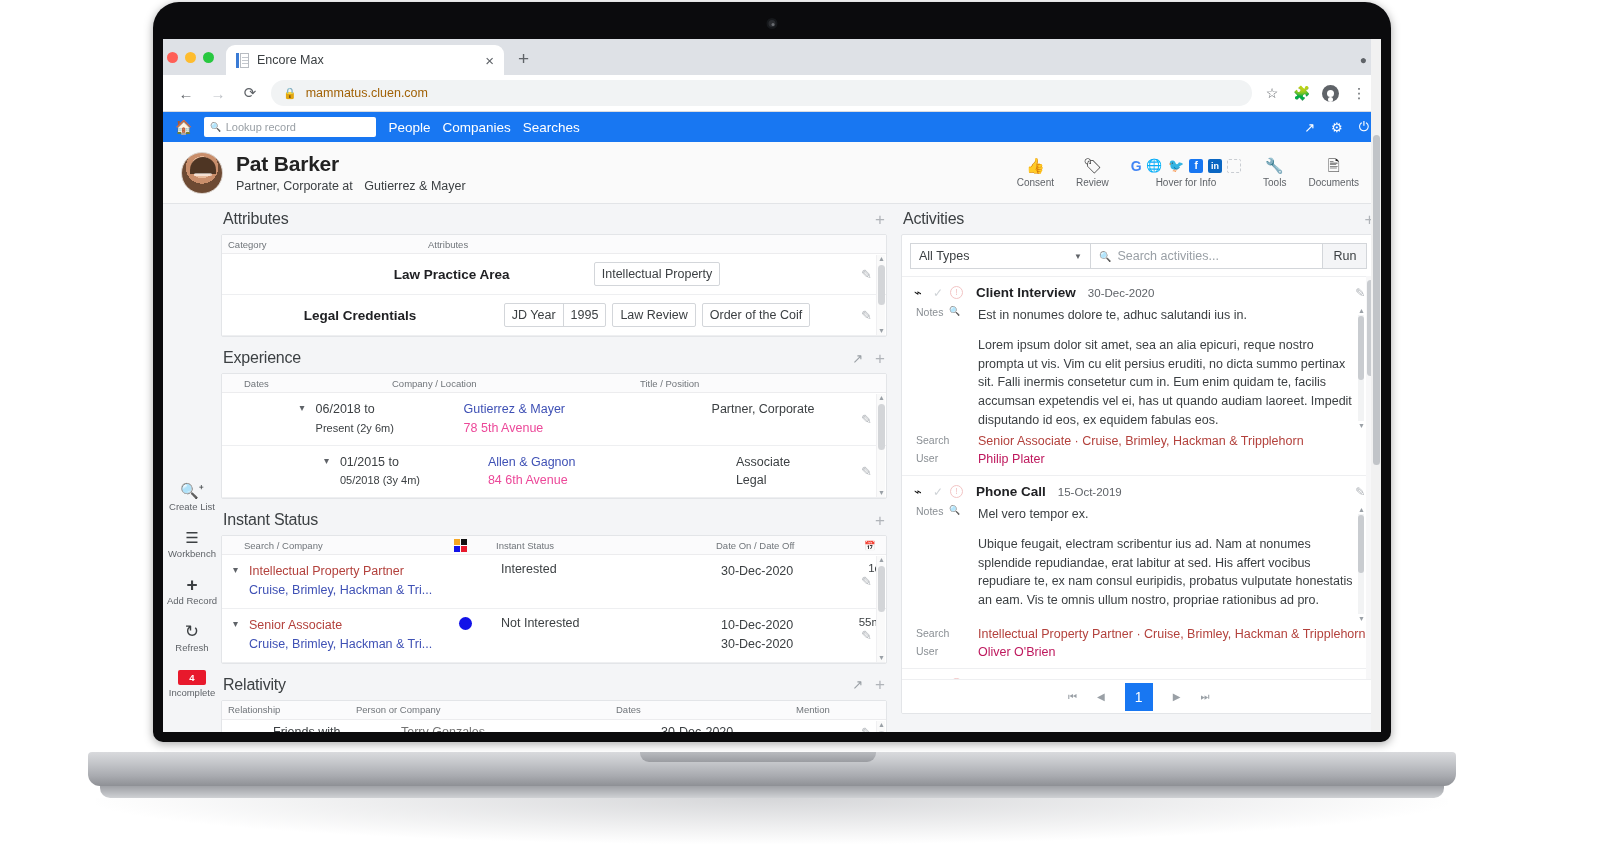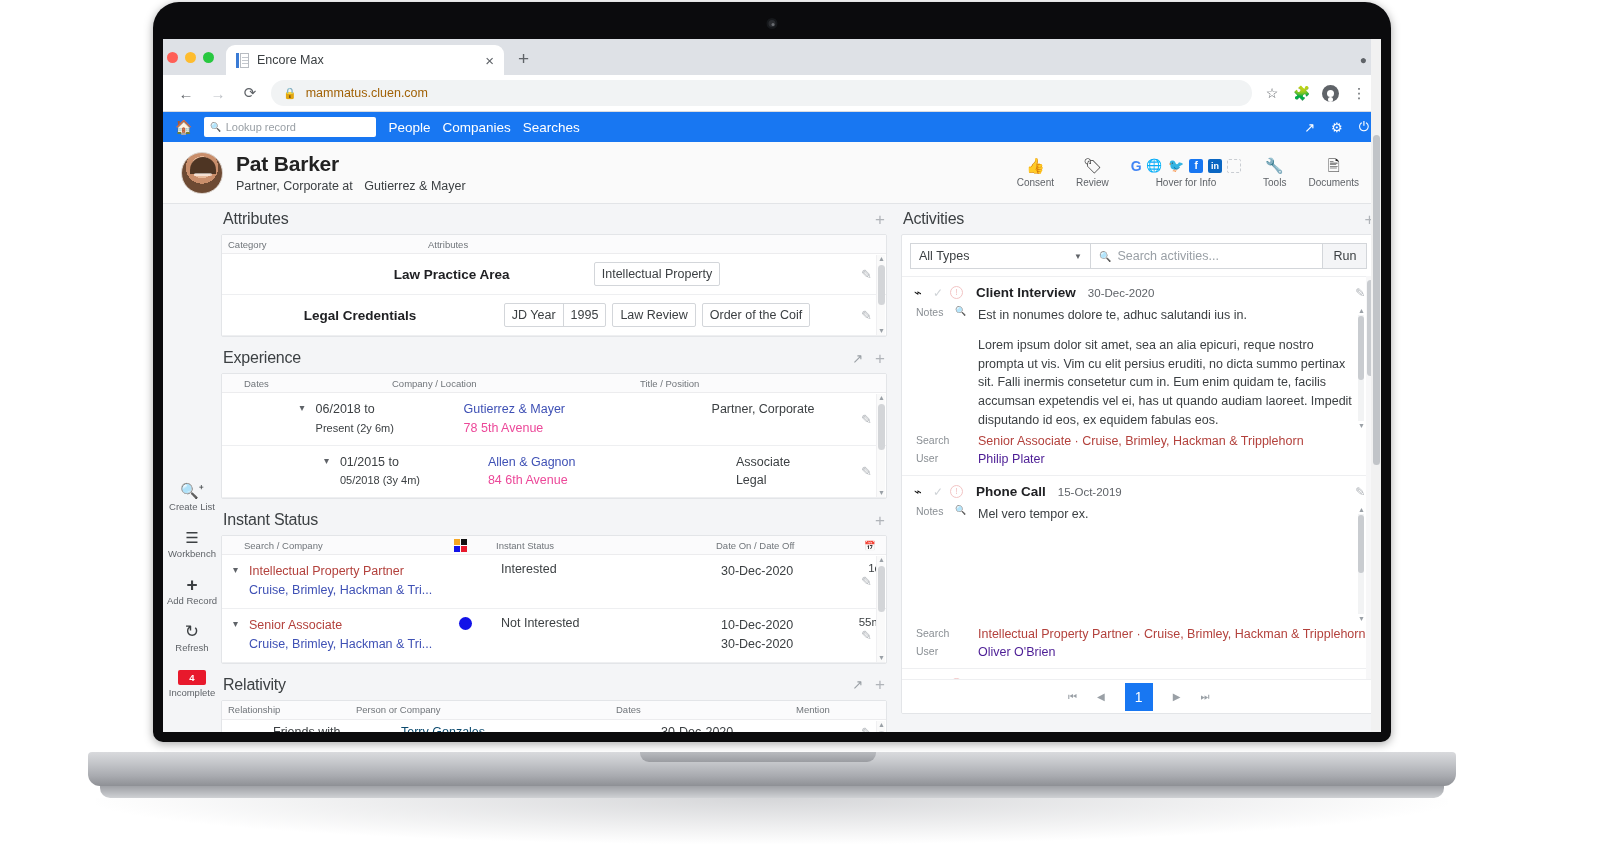--- a/index.html
+++ b/index.html
@@ -284,36 +284,36 @@
   .act-check.done { color:#111; }
   .act-alert {
     width:13px; height:13px; border-radius:50%; border:1px solid #f2c4c4;
     color:#f2c4c4; font-size:9px; text-align:center; line-height:11px;
   }
   .act-title { font-size: 13.5px; font-weight:bold; color:#202124; margin-left:6px; }
   .act-date { font-size: 11.5px; color:#5f6368; margin-left:5px; }
   .act-pencil { margin-left:auto; font-size: 12px; color:#aeb2b7; }
 
   .act-body { display:flex; margin-top: 6px; }
-  .act-gutter { width: 68px; flex:none; display:flex; gap:12px; padding-left: 6px; }
+  .act-gutter { width: 68px; flex:none; display:flex; gap:6px; padding-left: 6px; }
   .act-gutter .lbl { font-size: 10.5px; color:#8a8f94; }
   .act-gutter .mag { font-size: 9px; color:#aeb2b7; }
   .act-notes {
     flex:1; font-size: 12.5px; color:#3c4043; line-height: 1.5;
     position:relative; padding-right: 12px; overflow:hidden;
   }
   .act-notes p { margin: 0 0 11px 0; }
   .notes-scroll { position:absolute; right:0; top:0; bottom:0; width:8px; }
   .notes-scroll .track { position:absolute; left:1px; top:9px; bottom:9px; width:6px; background:#f2f3f4; }
   .notes-scroll .thumb { position:absolute; left:1px; width:6px; background:#c9ccd0; border-radius:3px; }
   .notes-scroll .ar { position:absolute; left:0; width:8px; height:9px; font-size:7px; color:#9aa0a6; text-align:center; line-height:9px; }
 
   .act-meta { display:flex; margin-top: 4px; }
   .act-meta .k { width: 68px; flex:none; font-size: 10.5px; color:#8a8f94; padding-left:6px; }
-  .act-meta .v { font-size: 12.5px; color:#4c1d95; }
+  .act-meta .v { font-size: 12.5px; color:#be185d; }
   .act-meta .v.search { color:#b3413c; white-space:nowrap; overflow:hidden; }
 
   #act-pager {
     position:absolute; left:0; right:0; bottom:0; height: 34px; background:#fff;
     border-top:1px solid #eeeff1; display:flex; align-items:center; justify-content:center; gap: 20px;
   }
   .pg { font-size: 10px; color:#9aa0a6; }
   #pg-current {
     width: 28px; height: 28px; background:#1877f2; color:#fff;
     display:flex; align-items:center; justify-content:center; font-size:14px;
@@ -627,21 +627,21 @@
           <div class="card" style="height:76px;">
             <div class="thead">
               <span class="th" style="width:128px">Relationship</span>
               <span class="th" style="width:260px">Person or Company</span>
               <span class="th" style="width:180px">Dates</span>
               <span class="th">Mention</span>
             </div>
             <div class="trow" style="min-height:26px;padding:5px 0 5px 6px;">
               <span class="rel-rel">Friends with</span>
               <span class="rel-person">
-                <a href="#" style="color:#0c4a6e">Terry Gonzales</a>
+                <a href="#" style="color:#737373">Terry Gonzales</a>
               </span>
               <span class="rel-dates">30-Dec-2020</span>
               <span class="pencil">✎</span>
             </div>
 
             <div class="vscroll">
               <span class="arrow" style="top:0">▲</span>
               <span class="thumb" style="top:10px;height:30px;"></span>
             </div>
           </div>
@@ -714,20 +714,21 @@
               <span class="act-date">15-Oct-2019</span>
               <span class="act-pencil">✎</span>
             </div>
             <div class="act-body">
               <span class="act-gutter">
                 <span class="lbl">Notes</span>
                 <span class="mag">🔍</span>
               </span>
               <div class="act-notes" style="height:118px;">
                 <p>Mel vero tempor ex.</p>
+                <p>Ubique feugait, electram scribentur ius ad. Nam at nonumes splendide repudiandae, erat labitur at sed. His affert vocibus repudiare te, ex nam consul euripidis, probatus vulputate honestatis an eam. Vis te omnis ullum nostro, propriae rationibus ad pro.</p>
                 <span class="notes-scroll">
                   <span class="ar" style="top:0">▲</span>
                   <span class="track"></span>
                   <span class="thumb" style="top:10px;height:58px;"></span>
                   <span class="ar" style="bottom:0">▼</span>
                 </span>
               </div>
             </div>
             <div class="act-meta">
               <span class="k">Search</span>

